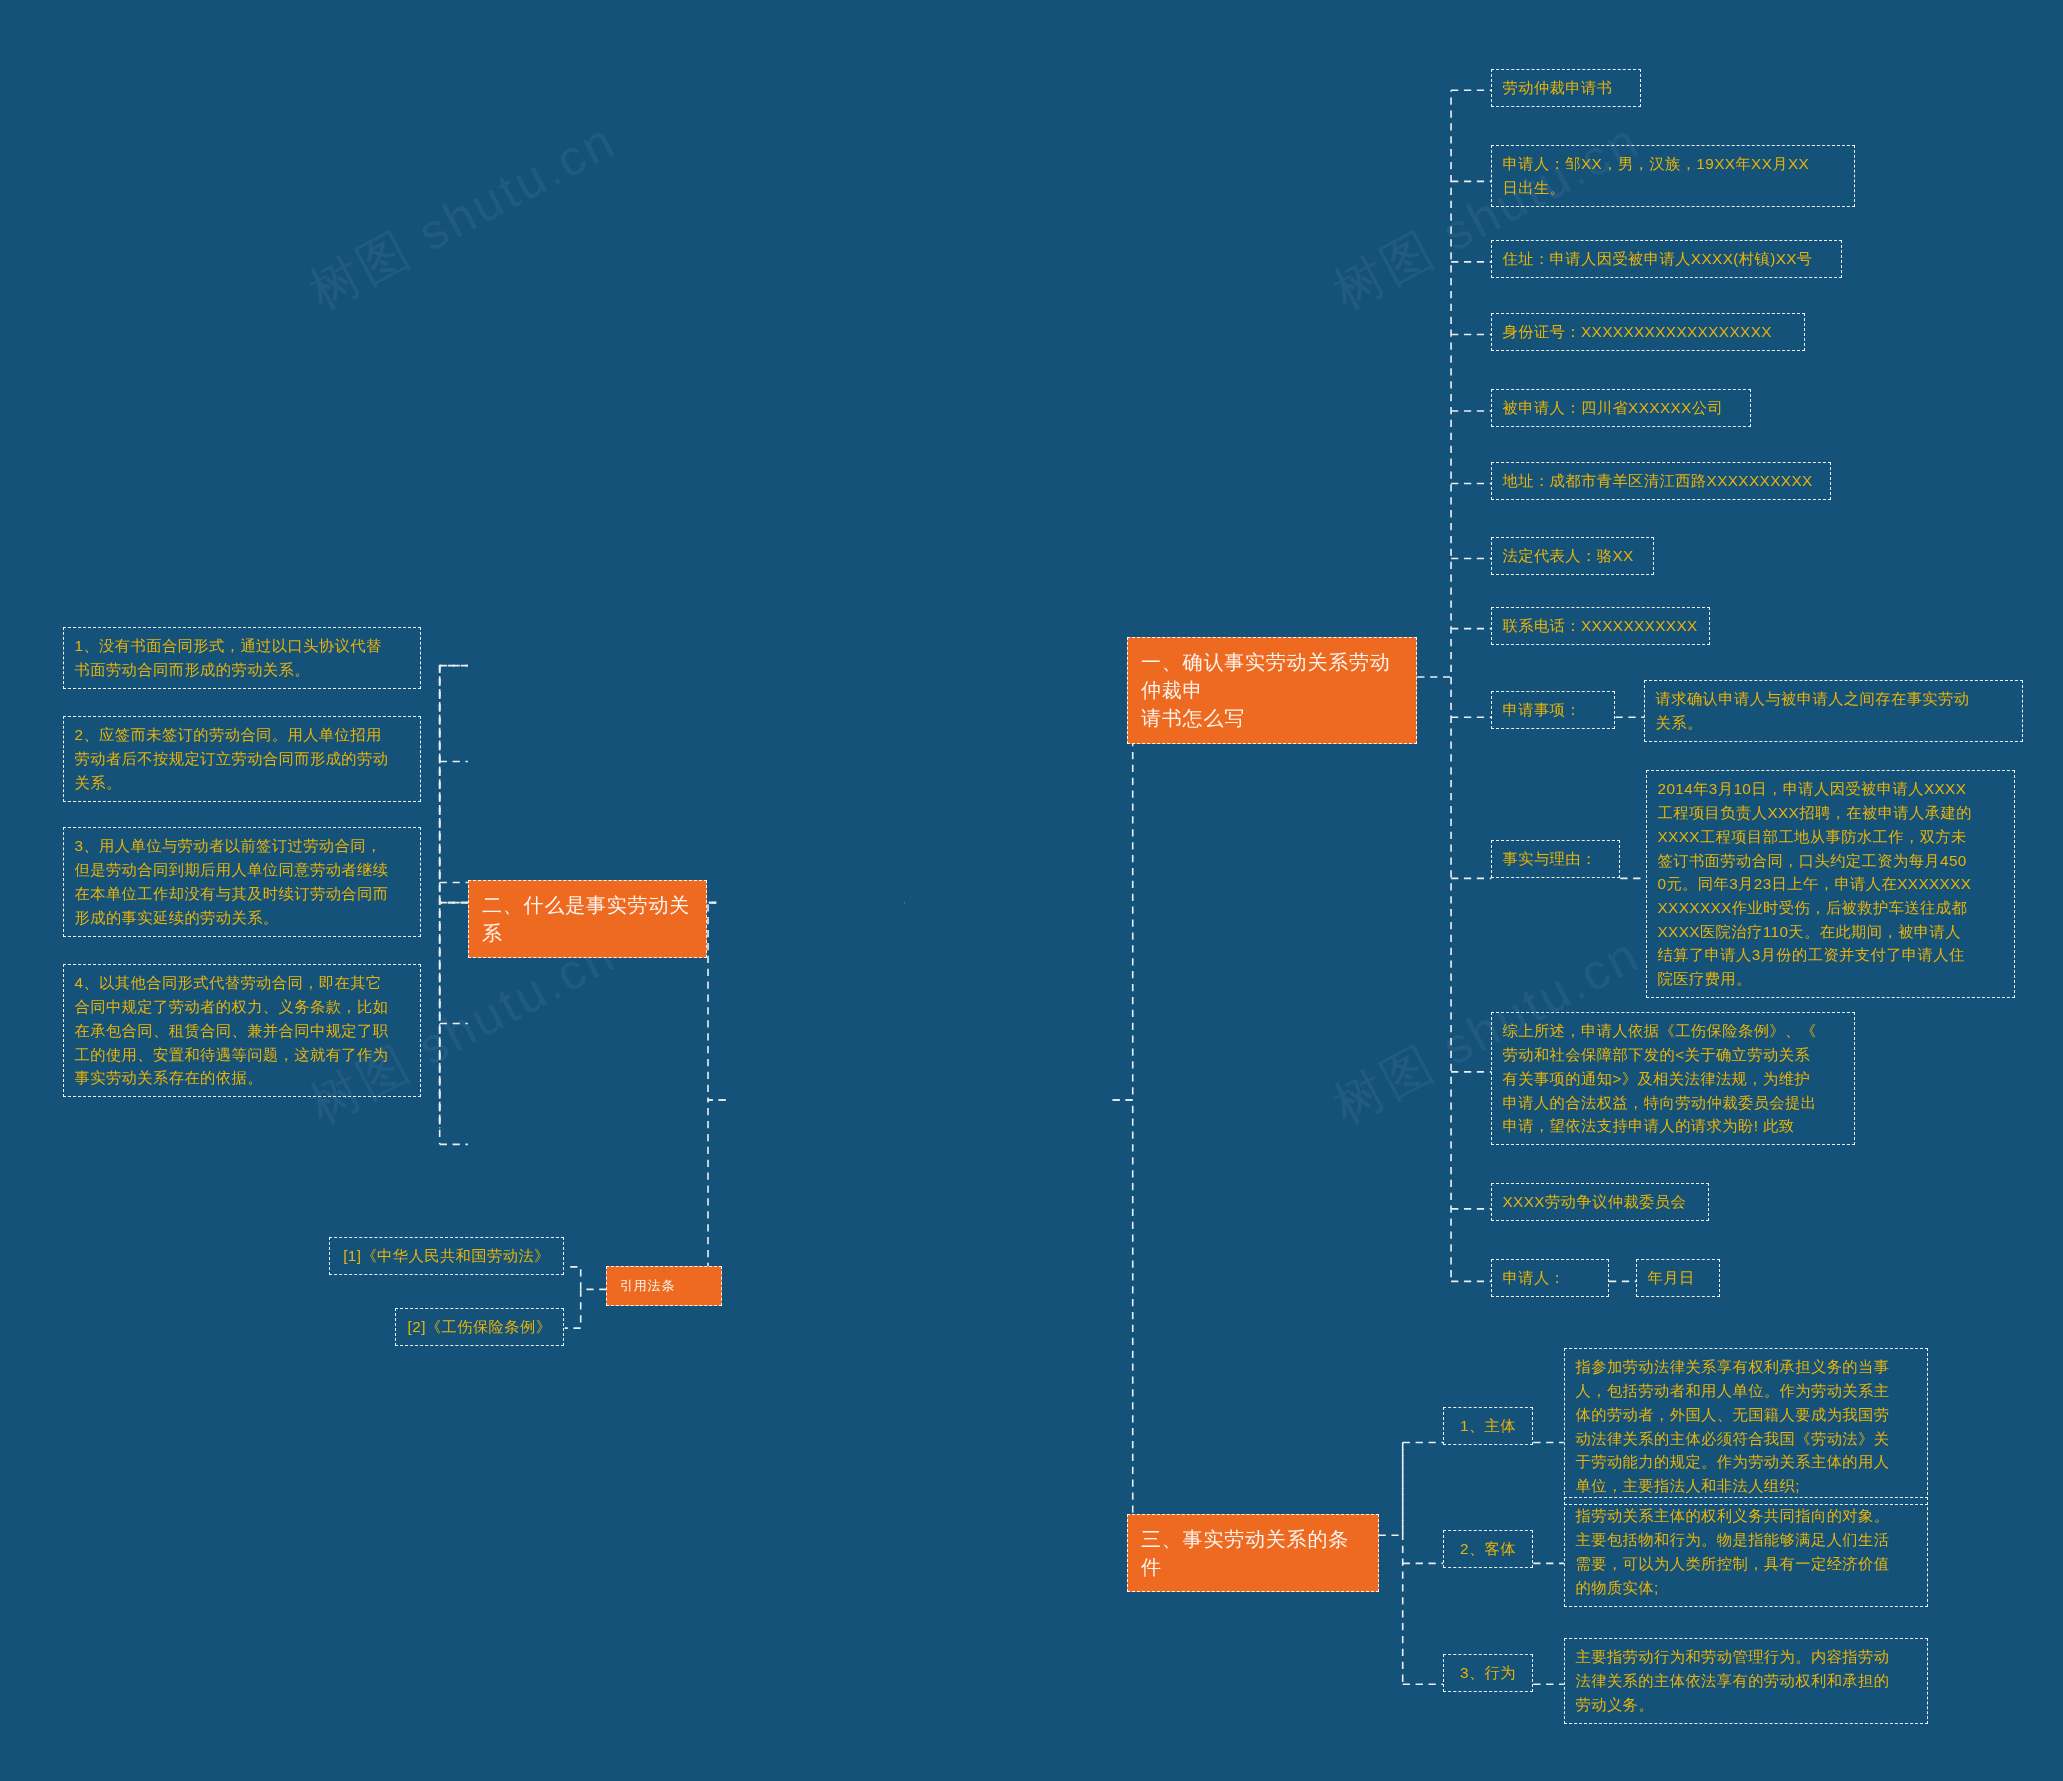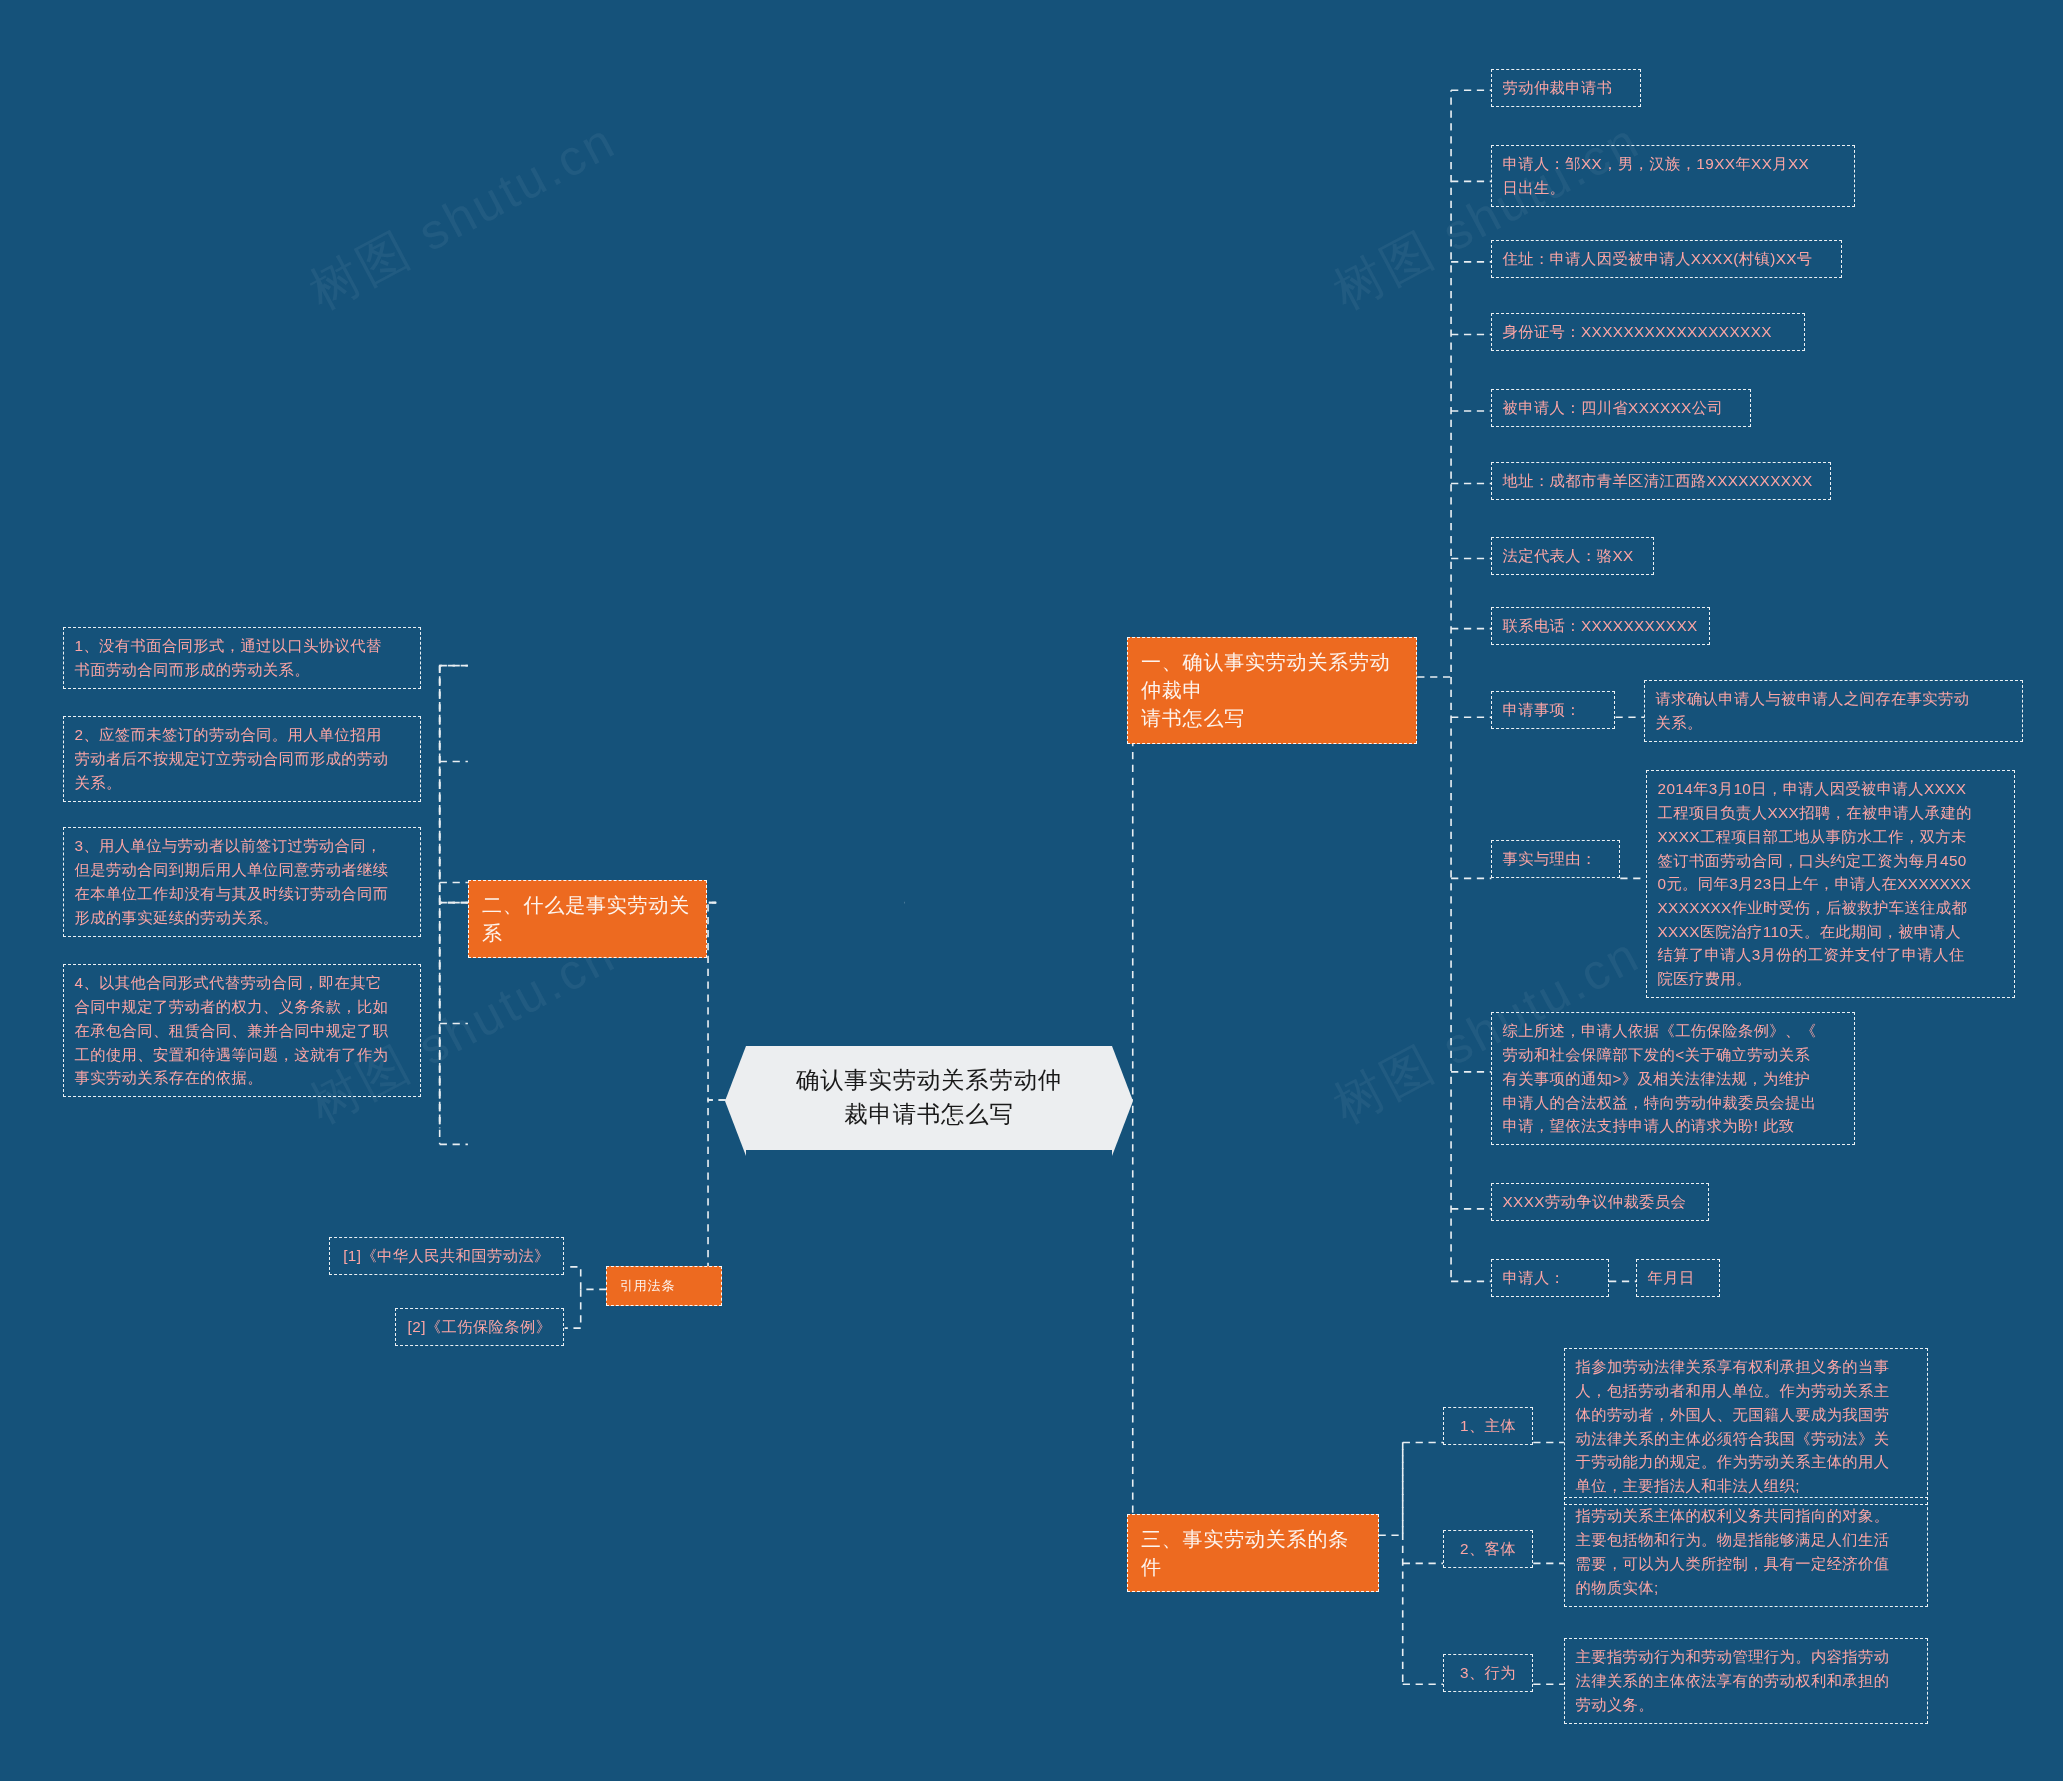--- a/index.html
+++ b/index.html
@@ -20,21 +20,21 @@
     pointer-events:none;user-select:none;
   }
 
   
   #links{position:absolute;left:0;top:0;width:2064px;height:1781px;}
 
   
   .node{
     position:absolute;
     box-sizing:border-box;
-    color:#fca5a5;
+    color:#eab308;
     border:1.6px dashed rgba(255,255,255,0.92);
     padding:8px 11.3px;
     font-size:15.3px;
     line-height:1.55;
     letter-spacing:0.4px;
     white-space:pre-wrap;
     background:transparent;
   }
   .node.tight{padding:6.4px 10.5px;}
   .node.orange{
@@ -143,22 +143,20 @@
       <path d="M1740 1790 L1740 2090"></path>
       <path d="M1740 1790 L1790 1790"></path>
       <path d="M1740 1940 L1790 1940"></path>
       <path d="M1740 2090 L1790 2090"></path>
       <path d="M1902 1790 L1940 1790"></path>
       <path d="M1902 1940 L1940 1940"></path>
       <path d="M1902 2090 L1940 2090"></path>
     </g>
   </svg>
 
-  <div class="node center" style="left:746px;top:1046px;width:366px;">确认事实劳动关系劳动仲
-裁申请书怎么写</div>
 
   <div class="node orange" style="left:1127px;top:637px;width:290px;">一、确认事实劳动关系劳动仲裁申
 请书怎么写</div>
 
   <div class="node tight" style="left:1491px;top:69px;width:150px;">劳动仲裁申请书</div>
 
   <div class="node tight" style="left:1491px;top:145px;width:364px;">申请人：邹XX，男，汉族，19XX年XX月XX
 日出生。</div>
 
   <div class="node tight" style="left:1491px;top:240px;width:351px;">住址：申请人因受被申请人XXXX(村镇)XX号</div>

